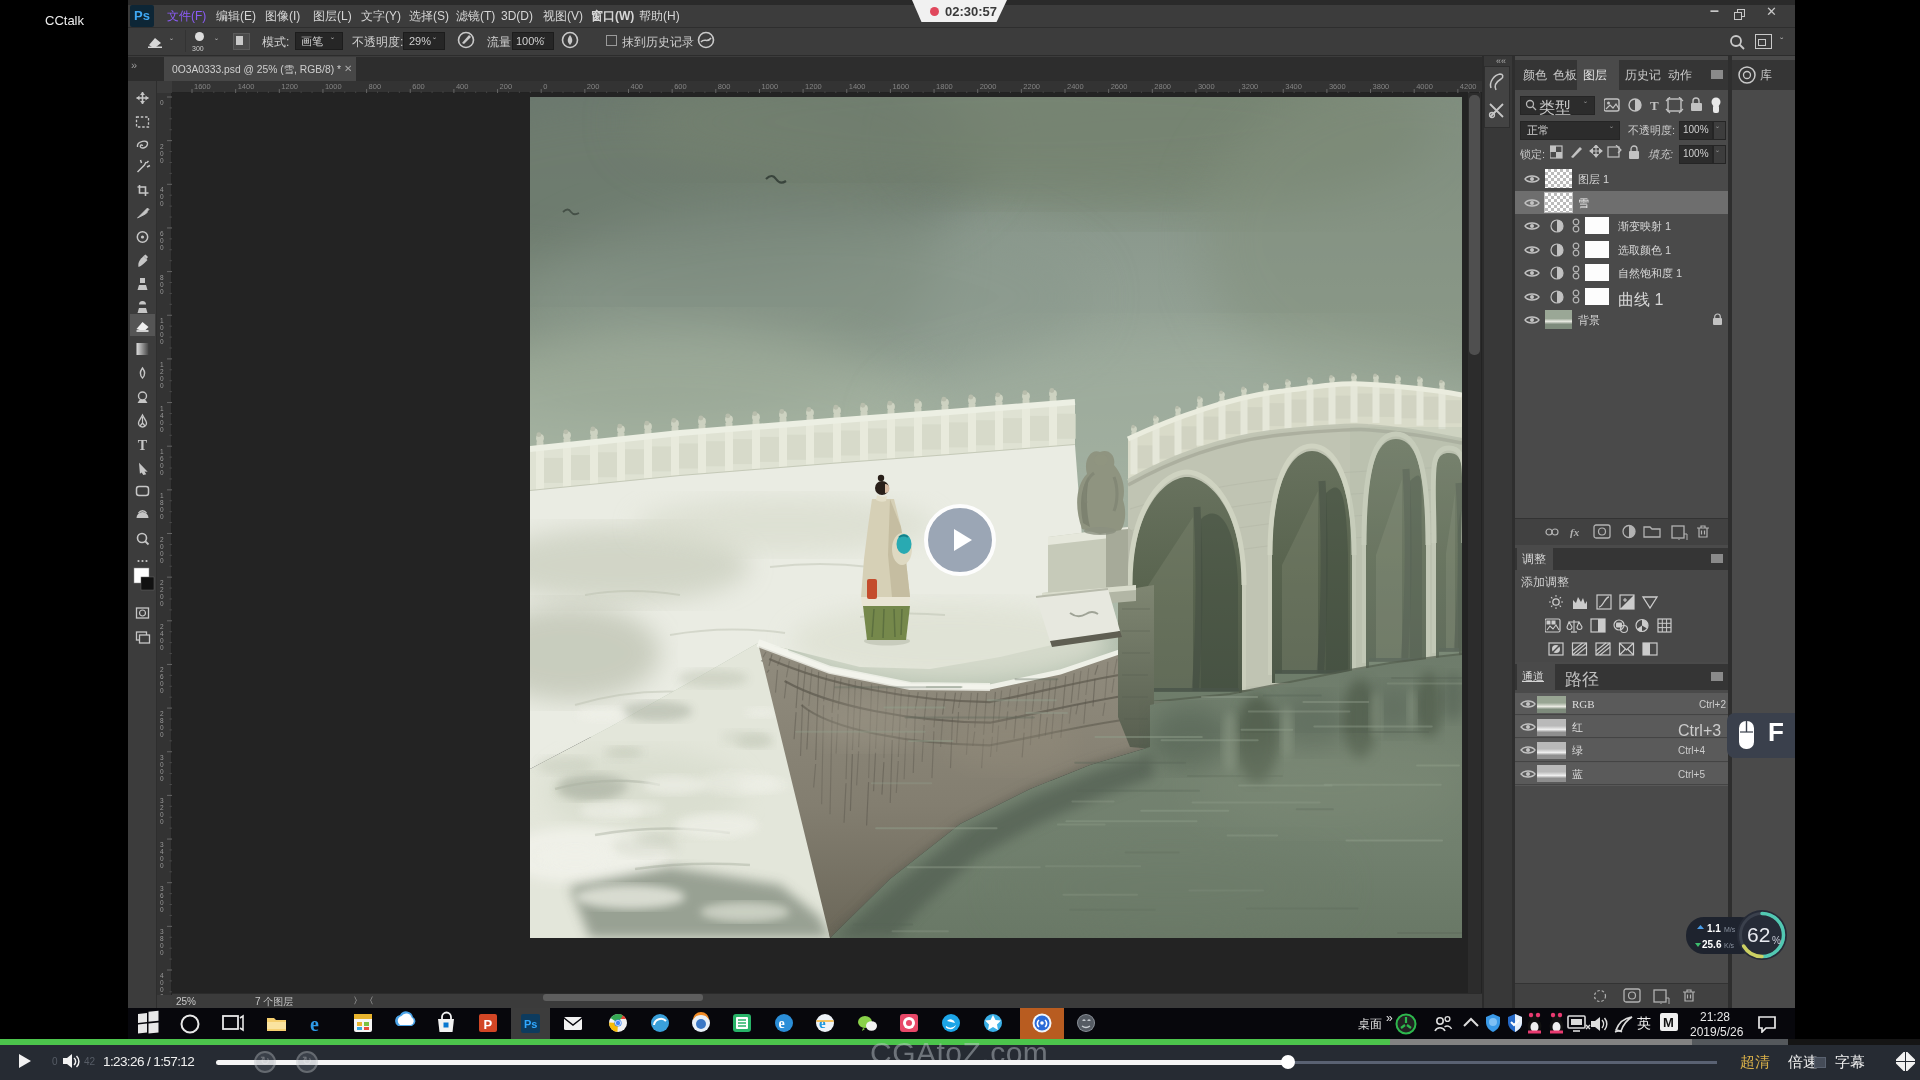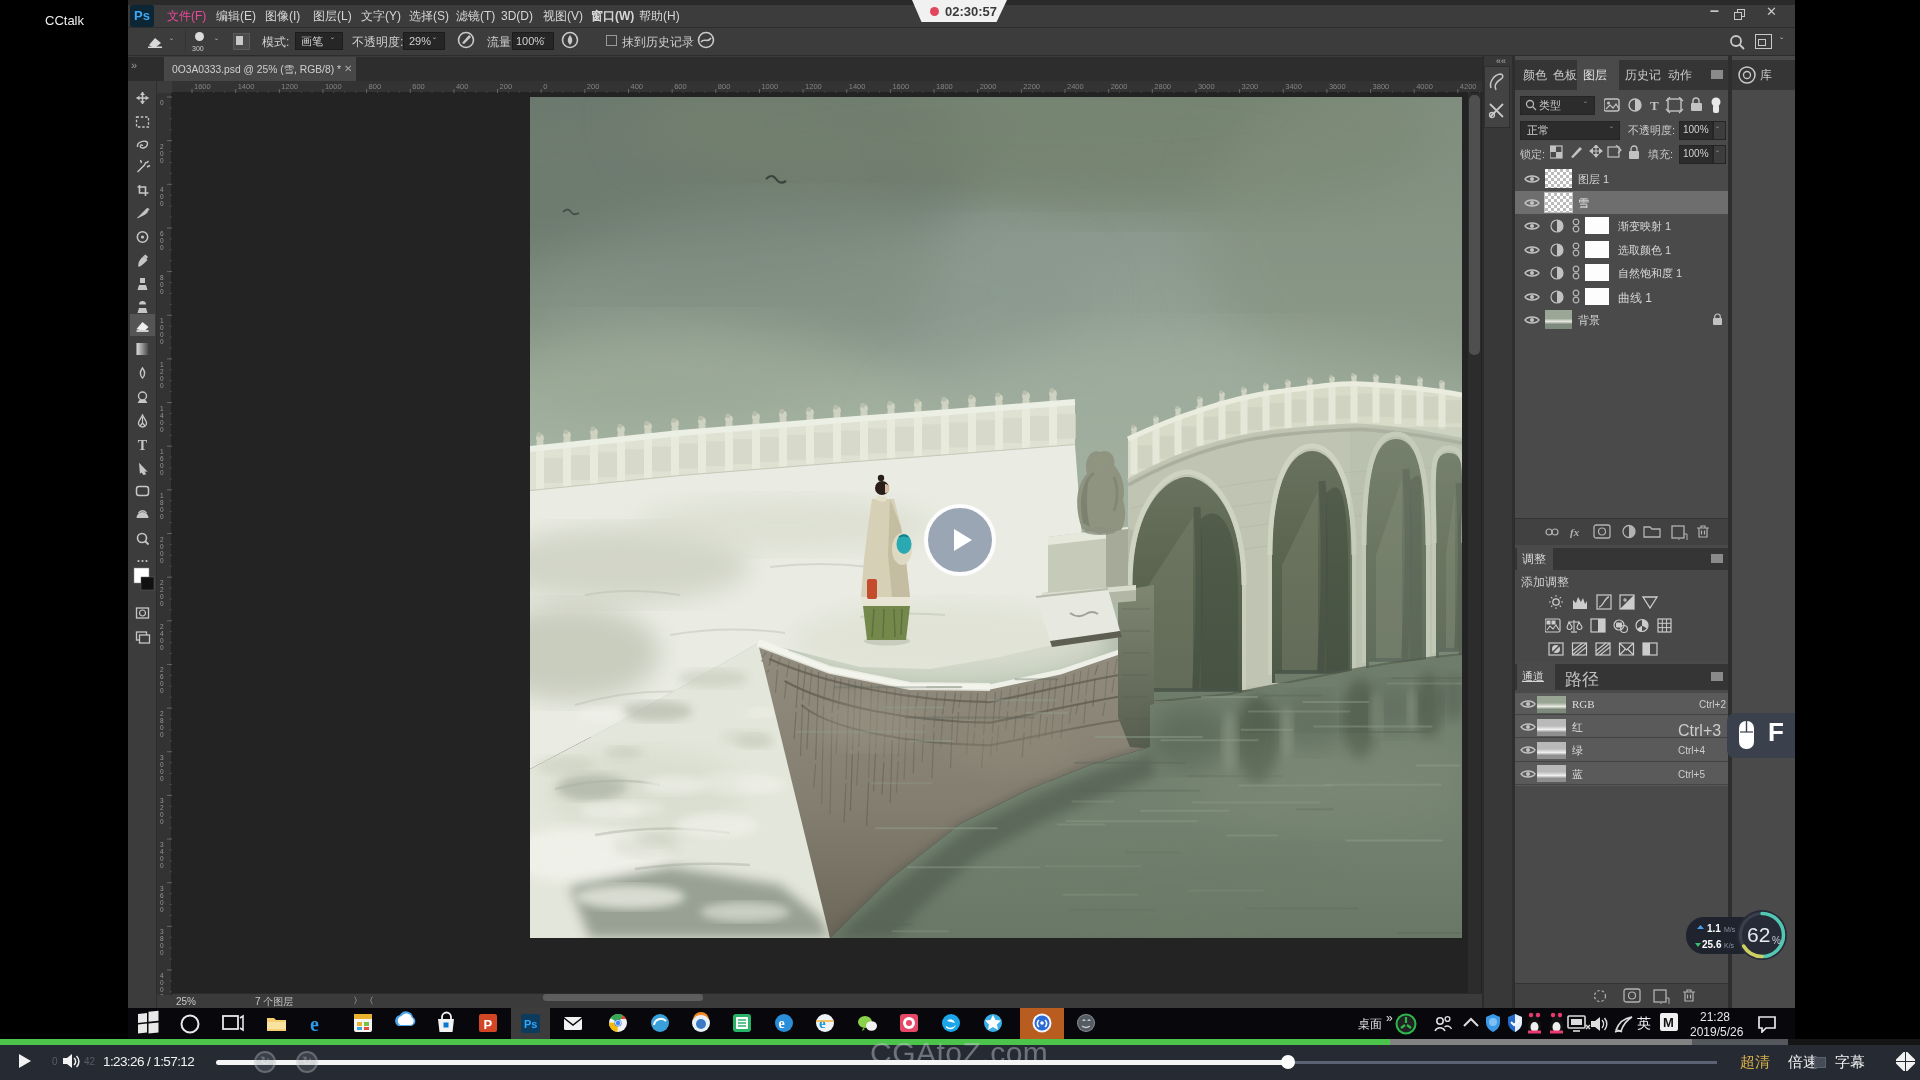--- a/index.html
+++ b/index.html
@@ -8,21 +8,21 @@
 </style></head>
 <body>
 <div class="a" style="left:0;top:0;width:1920px;height:983px;background:#000">
 <div class="t" style="left:45px;top:14px;font-size:13px;color:#ededed">CCtalk</div>
 <div class="a" style="left:128px;top:0;width:1667px;height:1040px;background:#3c3c3c"></div>
 
 <div class="a" style="left:128px;top:0px;width:1667px;height:5px;background:#2a2a2a;"></div>
 <div class="a" style="left:128px;top:5px;width:1667px;height:22px;background:#3c3c3c;"></div>
 <div class="a" style="left:130px;top:5px;width:24px;height:22px;background:#0d2636;border-radius:2px"></div>
 <div class="t" style="left:134px;top:9px;font-size:13px;color:#3fa9f5;font-weight:bold">Ps</div>
-<div class="t" style="left:167px;top:10px;font-size:12px;color:#ec4899;text-align:right;">文件(F)</div>
+<div class="t" style="left:167px;top:10px;font-size:12px;color:#8b5cf6;text-align:right;">文件(F)</div>
 <div class="t" style="left:216px;top:10px;font-size:12px;color:#d6d6d6;">编辑(E)</div>
 <div class="t" style="left:265px;top:10px;font-size:12px;color:#d6d6d6;">图像(I)</div>
 <div class="t" style="left:313px;top:10px;font-size:12px;color:#d6d6d6;">图层(L)</div>
 <div class="t" style="left:361px;top:10px;font-size:12px;color:#d6d6d6;">文字(Y)</div>
 <div class="t" style="left:409px;top:10px;font-size:12px;color:#d6d6d6;">选择(S)</div>
 <div class="t" style="left:456px;top:10px;font-size:12px;color:#d6d6d6;">滤镜(T)</div>
 <div class="t" style="left:501px;top:10px;font-size:12px;color:#d6d6d6;">3D(D)</div>
 <div class="t" style="left:543px;top:10px;font-size:12px;color:#d6d6d6;">视图(V)</div>
 <div class="t" style="left:591px;top:10px;font-size:12px;color:#d6d6d6;font-weight:bold;">窗口(W)</div>
 <div class="t" style="left:639px;top:10px;font-size:12px;color:#d6d6d6;">帮助(H)</div>
@@ -527,21 +527,21 @@
 <div class="t" style="left:1583px;top:69px;font-size:12px;color:#e0e0e0;">图层</div>
 <div class="t" style="left:1625px;top:69px;font-size:12px;color:#c9c9c9;">历史记</div>
 <div class="t" style="left:1668px;top:69px;font-size:12px;color:#c9c9c9;">动作</div>
 <div class="a" style="left:1711px;top:70px;width:12px;height:9px;background:#8a8a8a;"></div>
 <div class="t" style="left:1779px;top:57px;font-size:9px;color:#aaa;">»»</div>
 <div class="a" style="left:1520px;top:96px;width:75px;height:19px;background:#2c2c2c;border:1px solid #252525"></div>
 <svg class="a" style="left:1525px;top:99px" width="12" height="12">
       <circle cx="5" cy="5" r="3.5" fill="none" stroke="#b5b5b5" stroke-width="1.3"></circle>
       <line x1="7.5" y1="7.5" x2="11" y2="11" stroke="#b5b5b5" stroke-width="1.3"></line>
     </svg>
-<div class="t" style="left:1539px;top:100px;font-size:11px;color:#c9c9c9;">类型</div>
+<div class="t" style="left:1539px;top:100px;font-size:16px;color:#c9c9c9;">类型</div>
 <div class="t" style="left:1584px;top:101px;font-size:9px;color:#999;">ˇ</div>
 <svg class="a" style="left:1604px;top:97px" width="125" height="18">
 <rect x="0" y="2" width="15" height="12" rx="2" fill="none" stroke="#c2c2c2" stroke-width="1.4"></rect>
       <circle cx="4.5" cy="6" r="1.5" fill="#c2c2c2"></circle>
       <path d="M2 12 l4 -4 3 3 3 -4 3 5" fill="none" stroke="#c2c2c2" stroke-width="1.2"></path>
 <g transform="translate(24,0)">
         <circle cx="7" cy="8" r="6" fill="none" stroke="#c2c2c2" stroke-width="1.4"></circle>
         <path d="M7 2 a6 6 0 0 1 0 12 Z" fill="#c2c2c2"></path>
       </g>
 <text x="46" y="13" font-size="13" font-weight="bold" fill="#c2c2c2" font-family="Liberation Serif">T</text>
@@ -577,21 +577,21 @@
       </g>
 <g transform="translate(58,0)">
         <rect x="0" y="2" width="11" height="10" fill="none" stroke="#c2c2c2" stroke-width="1.2"></rect>
         <path d="M8 0 l5 5 -3 3" fill="none" stroke="#c2c2c2" stroke-width="1.2"></path>
       </g>
 <g transform="translate(78,0)">
         <rect x="1" y="6" width="10" height="8" rx="1" fill="#c2c2c2"></rect>
         <path d="M3 6 v-2 a3 3 0 0 1 6 0 v2" fill="none" stroke="#c2c2c2" stroke-width="1.3"></path>
       </g>
 </svg>
-<div class="t" style="left:1648px;top:149px;font-size:11px;color:#c9c9c9;">填充:</div>
+<div class="t" style="left:1648px;top:149px;font-size:11px;color:#c9c9c9;font-style:italic;">填充:</div>
 <div class="a" style="left:1679px;top:145px;width:34px;height:19px;background:#2c2c2c;border:1px solid #252525"></div>
 <div class="t" style="left:1683px;top:149px;font-size:10px;color:#d0d0d0;">100%</div>
 <div class="a" style="left:1713px;top:145px;width:13px;height:19px;background:#3d3d3d;border:1px solid #252525"></div>
 <div class="t" style="left:1716px;top:150px;font-size:9px;color:#999;">ˇ</div>
 <div class="a" style="left:1515px;top:190.5px;width:213px;height:23.5px;background:#6e6e6e;"></div>
 <svg class="a" style="left:1524px;top:173px" width="16" height="12">
       <path d="M1 6 C4 2 12 2 15 6 C12 10 4 10 1 6 Z" fill="none" stroke="#c2c2c2" stroke-width="1.3"></path>
       <circle cx="8" cy="6" r="2" fill="#c2c2c2"></circle>
     </svg>
 <div class="a" style="left:1545px;top:169px;width:27px;height:19px;background:#fff;background-image:linear-gradient(45deg,#bbb 25%,transparent 25%,transparent 75%,#bbb 75%),linear-gradient(45deg,#bbb 25%,transparent 25%,transparent 75%,#bbb 75%);background-size:6px 6px;background-position:0 0,3px 3px"></div>
@@ -650,21 +650,21 @@
     </svg>
 <svg class="a" style="left:1550px;top:289.5px" width="14" height="14">
       <circle cx="7" cy="7" r="6" fill="none" stroke="#c2c2c2" stroke-width="1.2"></circle>
       <path d="M7 1 a6 6 0 0 1 0 12 Z" fill="#c2c2c2"></path>
     </svg>
 <svg class="a" style="left:1572px;top:288.5px" width="8" height="16">
       <circle cx="4" cy="4" r="2.8" fill="none" stroke="#b5b5b5" stroke-width="1.2"></circle>
       <circle cx="4" cy="11" r="2.8" fill="none" stroke="#b5b5b5" stroke-width="1.2"></circle>
     </svg>
 <div class="a" style="left:1585px;top:287.5px;width:24px;height:17px;background:#fdfdfd;"></div>
-<div class="t" style="left:1618px;top:291.5px;font-size:12px;color:#d6d6d6;">曲线 1</div>
+<div class="t" style="left:1618px;top:291.5px;font-size:16px;color:#d6d6d6;">曲线 1</div>
 <svg class="a" style="left:1524px;top:314px" width="16" height="12">
       <path d="M1 6 C4 2 12 2 15 6 C12 10 4 10 1 6 Z" fill="none" stroke="#c2c2c2" stroke-width="1.3"></path>
       <circle cx="8" cy="6" r="2" fill="#c2c2c2"></circle>
     </svg>
 <div class="a" style="left:1545px;top:310px;width:27px;height:19px;background:linear-gradient(#9aa796 45%,#e9eae2 60%,#7e8b7c 75%)"></div>
 <div class="t" style="left:1578px;top:315px;font-size:11px;color:#d6d6d6;">背景</div>
 <svg class="a" style="left:1712px;top:313px" width="11" height="13">
       <rect x="1" y="5" width="9" height="7" rx="1" fill="#c2c2c2"></rect>
       <path d="M2.7 5 v-1.2 a2.8 2.8 0 0 1 5.6 0 V5" fill="none" stroke="#c2c2c2" stroke-width="1.2"></path>
     </svg>

